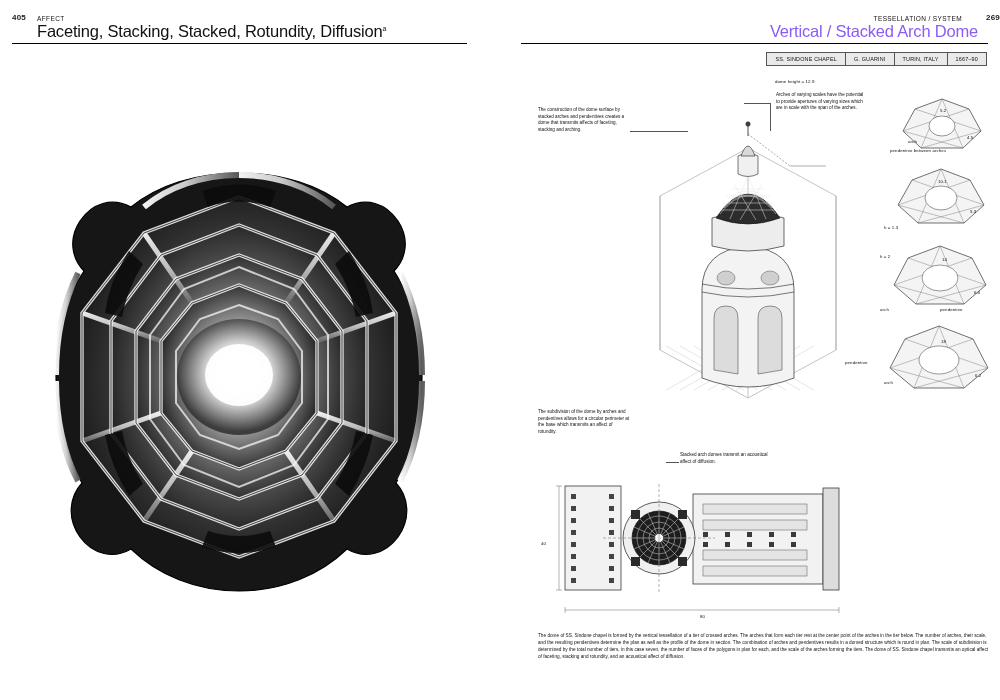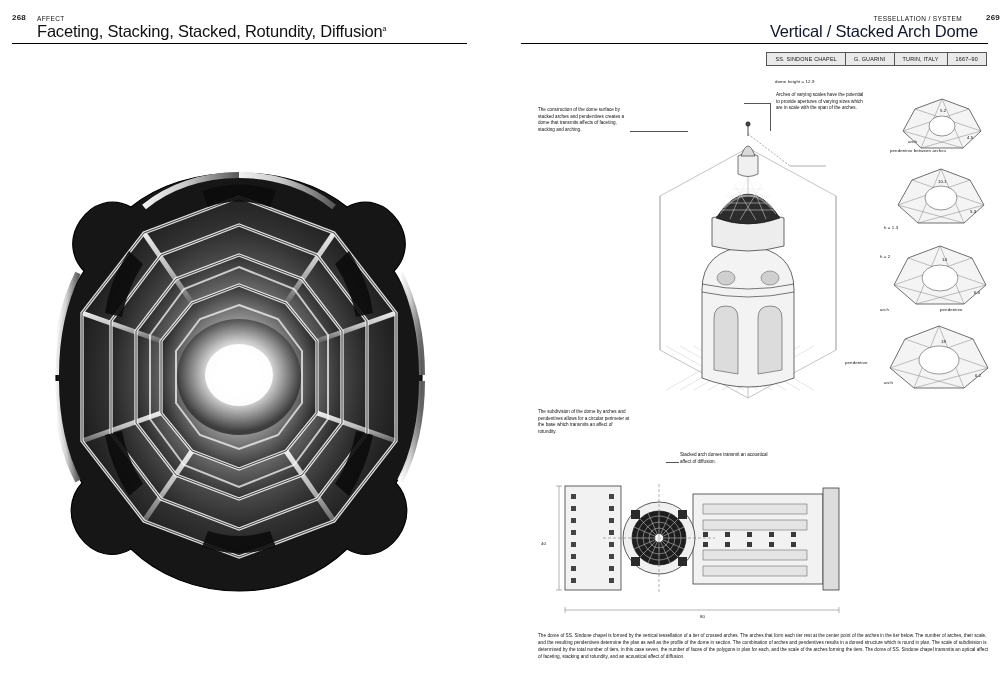--- a/index.html
+++ b/index.html
@@ -17,21 +17,21 @@
   .left-page{position:absolute;left:0;top:0;width:500px;height:700px;}
   .right-page{position:absolute;left:500px;top:0;width:500px;height:700px;}
 
   
   .hdr-row{position:absolute;top:12px;height:16px;display:flex;align-items:flex-start;}
   .folio{font-size:8px;font-weight:bold;letter-spacing:.2px;}
   .chapter{font-size:6.5px;letter-spacing:.4px;color:#111;text-transform:uppercase;}
   .rule{position:absolute;height:1px;background:#000;}
   .title-l{position:absolute;left:37px;top:22px;font-size:16.5px;letter-spacing:-.2px;color:#111;}
   .title-l sup{font-size:7px;vertical-align:super;}
-  .title-r{position:absolute;right:22px;top:22px;font-size:16.5px;letter-spacing:-.2px;color:#0f172a;text-align:center;}
+  .title-r{position:absolute;right:22px;top:22px;font-size:16.5px;letter-spacing:-.2px;color:#8b5cf6;text-align:center;}
 
   
   #left-folio{left:12px;top:13px;}
   #left-chapter{left:37px;top:15px;}
   #rule-left{left:12px;top:43px;width:455px;}
 
   #right-folio{right:0;top:13px;margin-left:24px;}
   #right-chapter{right:38px;top:15px;}
   #rule-right{left:521px;top:43px;width:467px;}
 
@@ -67,21 +67,21 @@
   svg{display:block;}
   .nosel{user-select:none;}
 </style>
 </head>
 <body>
 
 <div class="page">
 
   <div class="left-page">
 
-    <div class="hdr-row folio" id="left-folio">268</div>
+    <div class="hdr-row folio" id="left-folio">405</div>
     <div class="hdr-row chapter" id="left-chapter">AFFECT</div>
     <div class="rule" id="rule-left"></div>
 
     <div class="title-l">
       <span>Faceting, Stacking, Stacked, Rotundity, Diffusion</span><sup>a</sup>
     </div>
 
     <div class="dome-wrap">
       <svg width="450" height="560" viewBox="0 0 450 560" class="nosel">
         <defs>

